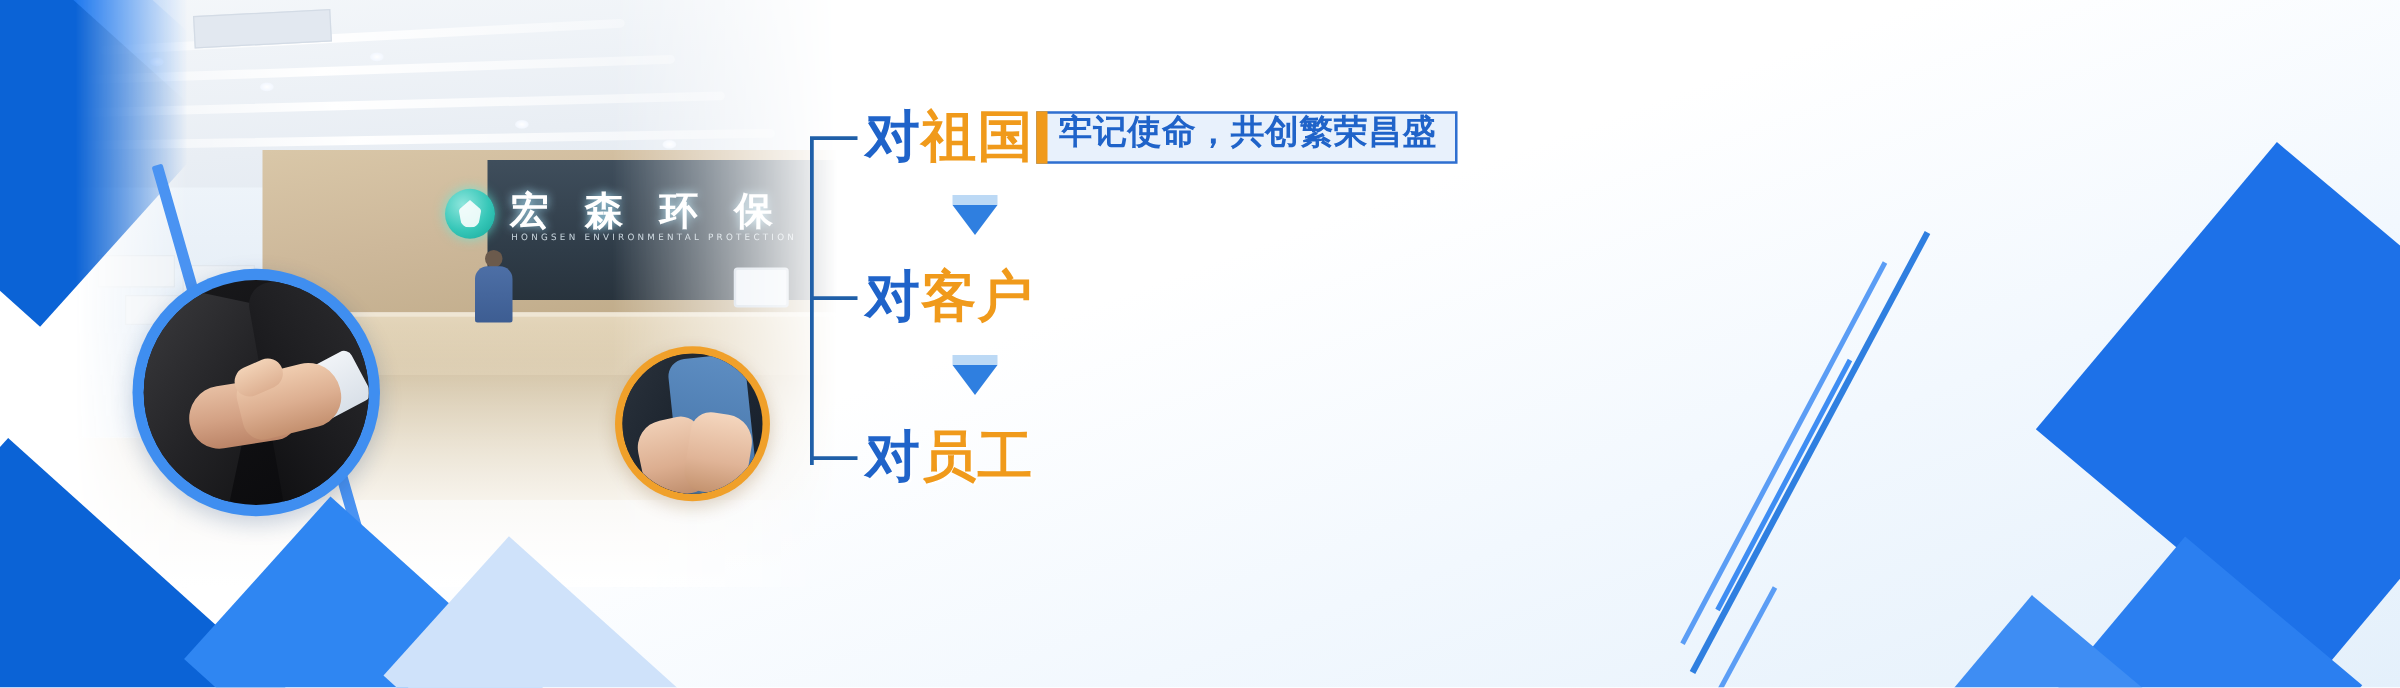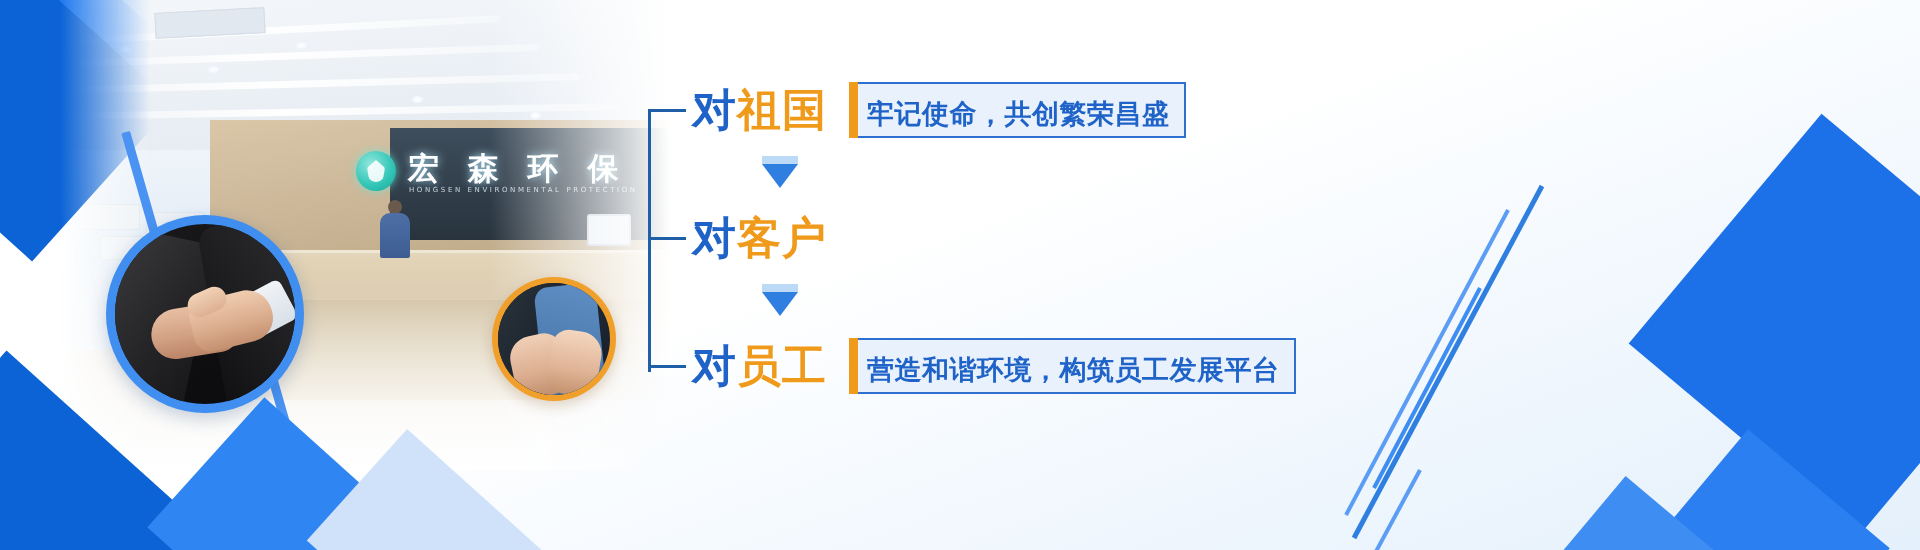--- a/index.html
+++ b/index.html
@@ -286,22 +286,22 @@
   .lead .w-blue {
     color: #1f63c9;
     text-shadow: 1.5px 1.5px 0 rgba(255,255,255,.9);
   }
   .lead .w-orange {
     color: #f09a1b;
     text-shadow: 1.5px 1.5px 0 rgba(255,255,255,.9);
   }
   .callout {
     position: relative;
-    margin-left: 22px;
-    padding: 15px 14px 8px 16px;
+    margin-left: 2px;
+    padding: 0 14px 8px 16px;
     border: 2px solid #2f6fd0;
     background: #e8f1fc;
     white-space: nowrap;
     font-size: 27px; font-weight: 700; letter-spacing: .5px;
     color: #1f63c9;
     line-height: 1.1;
   }
   .callout::before {
     content: "";
     position: absolute; left: -2px; top: -2px;
@@ -417,21 +417,20 @@
 
     <div class="arrow-cap arrow-2-cap"></div>
     <div class="arrow arrow-2"></div>
 
     <div class="row row-3">
       <div class="tick"></div>
       <div class="lead">
         <span class="w-blue">对</span>
         <span class="w-orange">员工</span>
       </div>
-      <div class="callout">营造和谐环境，构筑员工发展平台</div>
     </div>
   </div>
 
   <svg class="diag-line" style="right:320px; top:170px; width:330px; height:390px;" viewBox="0 0 330 390">
     <line x1="272" y1="16" x2="84" y2="368" stroke="#2f7fe0" stroke-width="5"></line>
     <line x1="238" y1="40" x2="76" y2="345" stroke="#5b9df5" stroke-width="4"></line>
     <line x1="210" y1="118" x2="104" y2="318" stroke="#3e8df3" stroke-width="4"></line>
     <line x1="150" y1="300" x2="96" y2="400" stroke="#5b9df5" stroke-width="4"></line>
   </svg>
 

